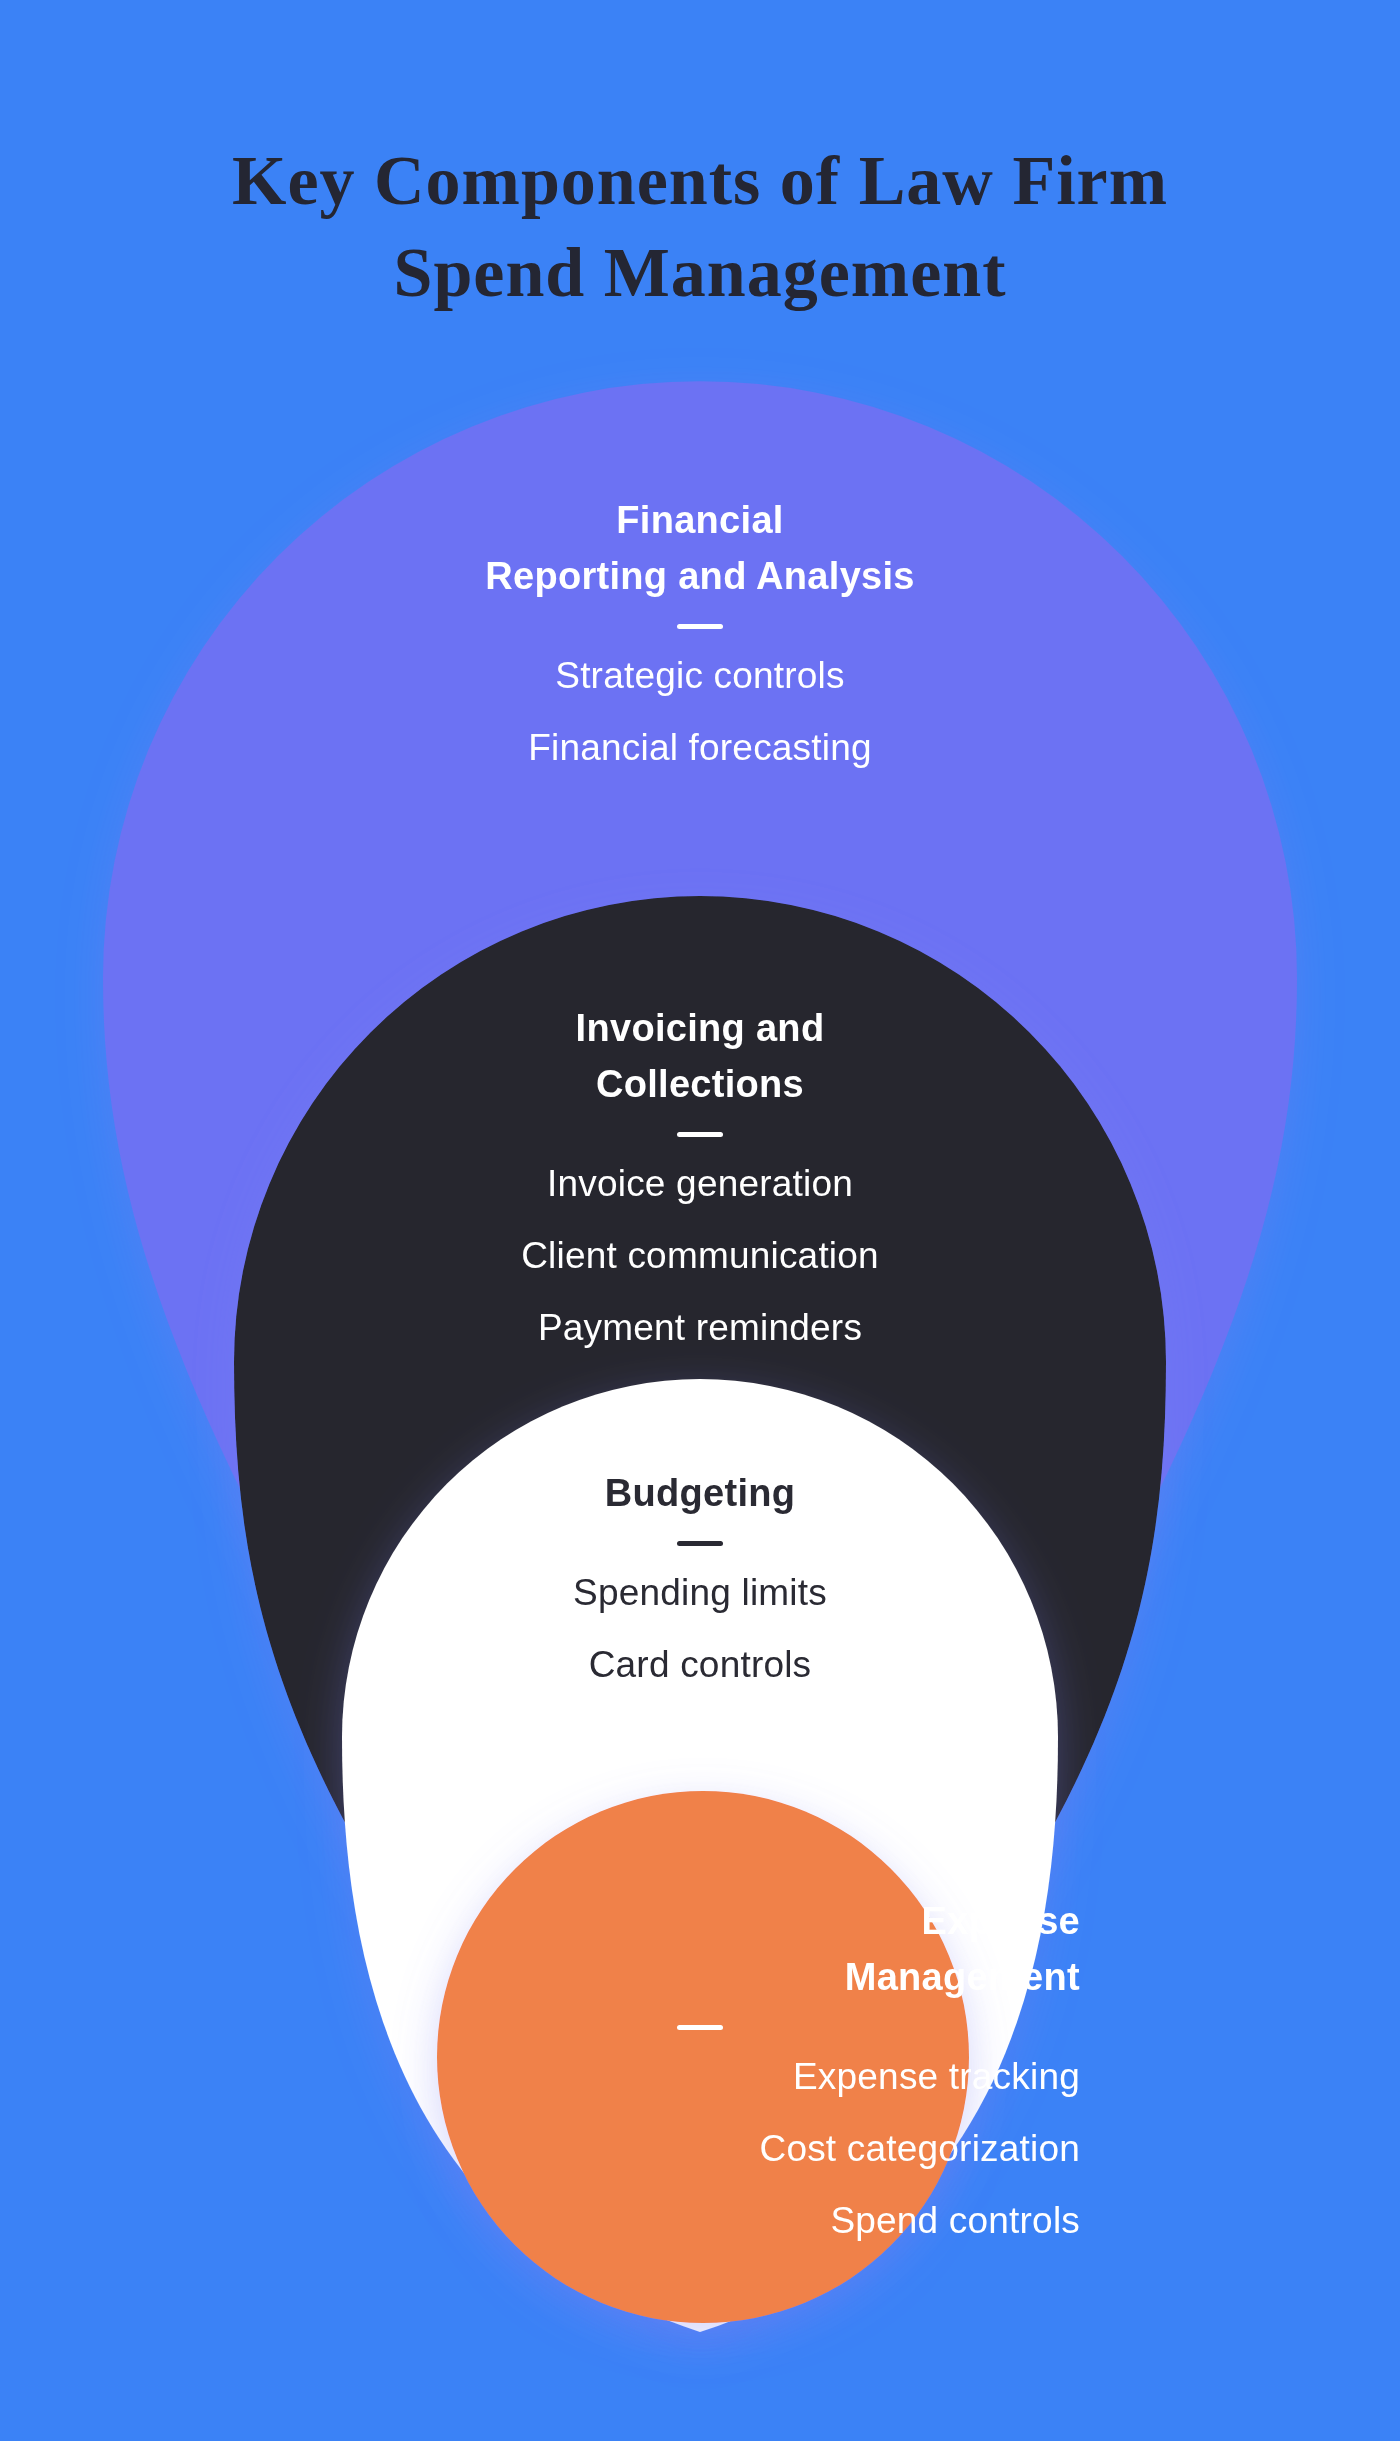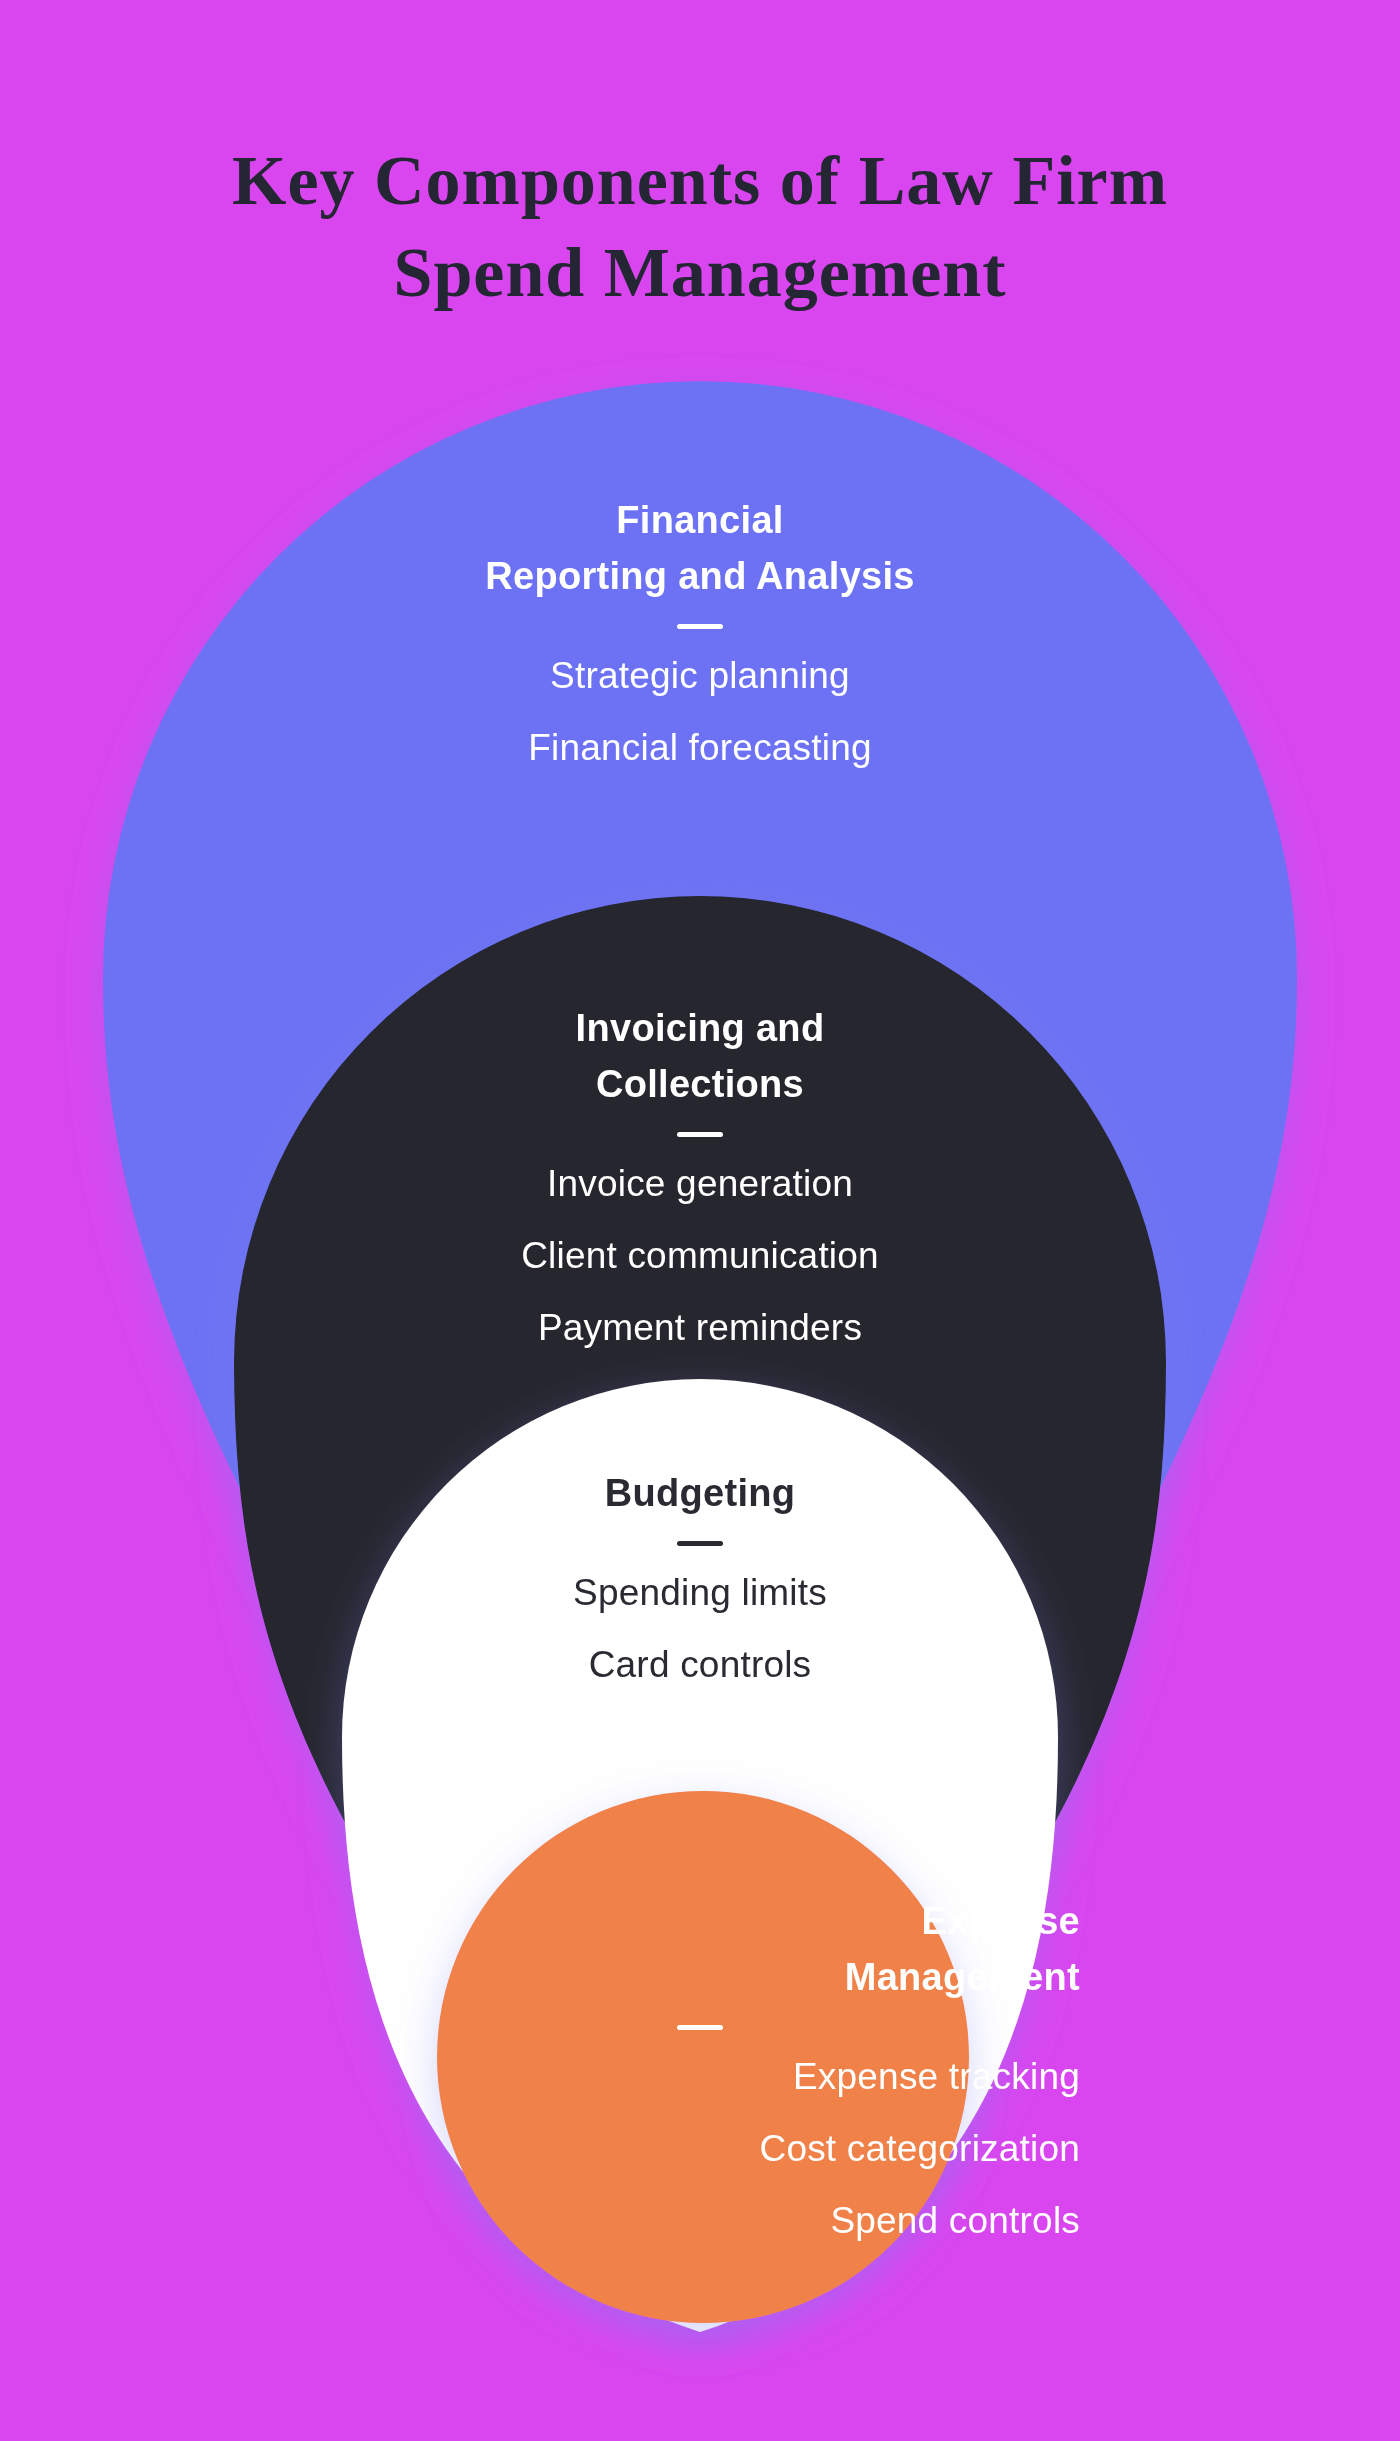--- a/index.html
+++ b/index.html
@@ -1,19 +1,19 @@
 <!DOCTYPE html>
 <html><head>
 <meta charset="utf-8">
 <style>
   html,body{margin:0;padding:0;}
   .canvas{
     position:relative;
     width:1400px;height:2441px;
-    background:#d946ef;
+    background:#3b82f6;
     overflow:hidden;
     font-family:"Liberation Sans", sans-serif;
   }
   .shapes{position:absolute;inset:0;}
   .page-title{
     position:absolute;top:88px;left:0;width:100%;
     text-align:center;
     font-family:"Liberation Serif", serif;
     font-weight:700;
     font-size:70px;
@@ -73,21 +73,21 @@
   </svg>
 
   <h1 class="page-title">Key Components of Law Firm
 Spend Management</h1>
 
   <div class="section section--light" id="section-financial">
     <div class="heading">Financial
 Reporting and Analysis</div>
     <div class="dash"></div>
     <div class="items">
-      <div class="item">Strategic planning</div>
+      <div class="item">Strategic controls</div>
       <div class="item">Financial forecasting</div>
     </div>
   </div>
 
   <div class="section section--light" id="section-invoicing">
     <div class="heading">Invoicing and
 Collections</div>
     <div class="dash"></div>
     <div class="items">
       <div class="item">Invoice generation</div>

